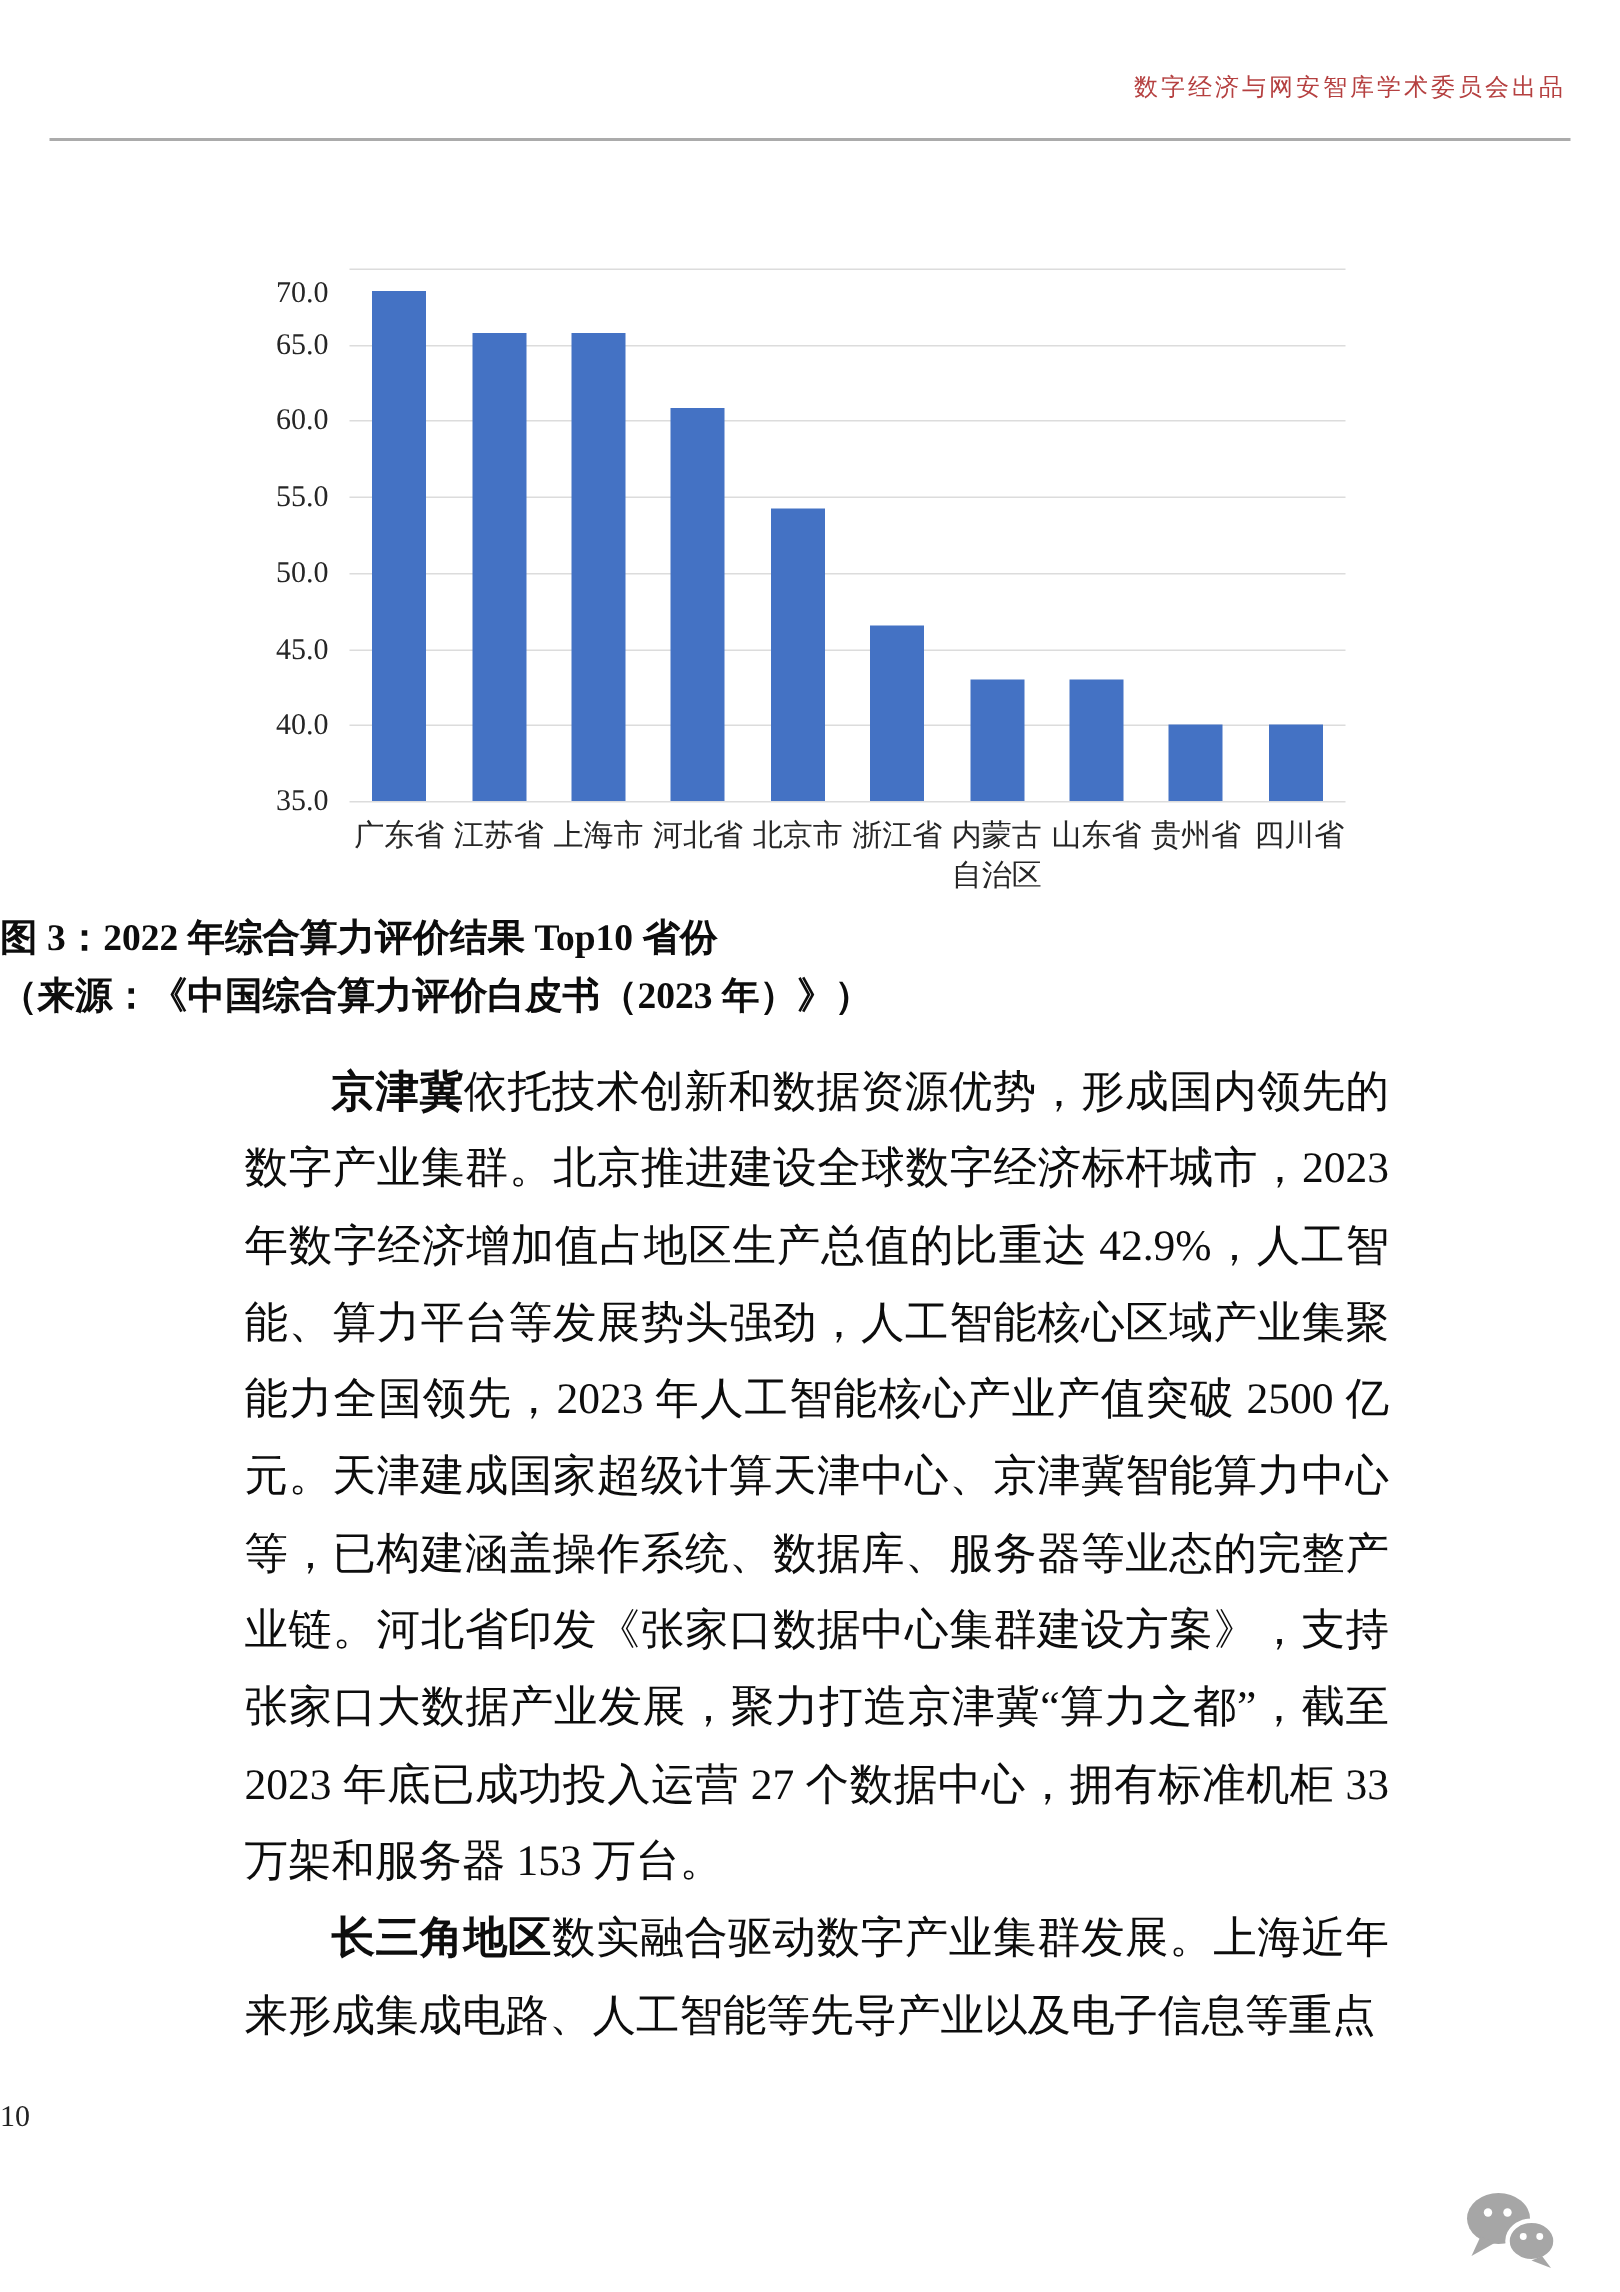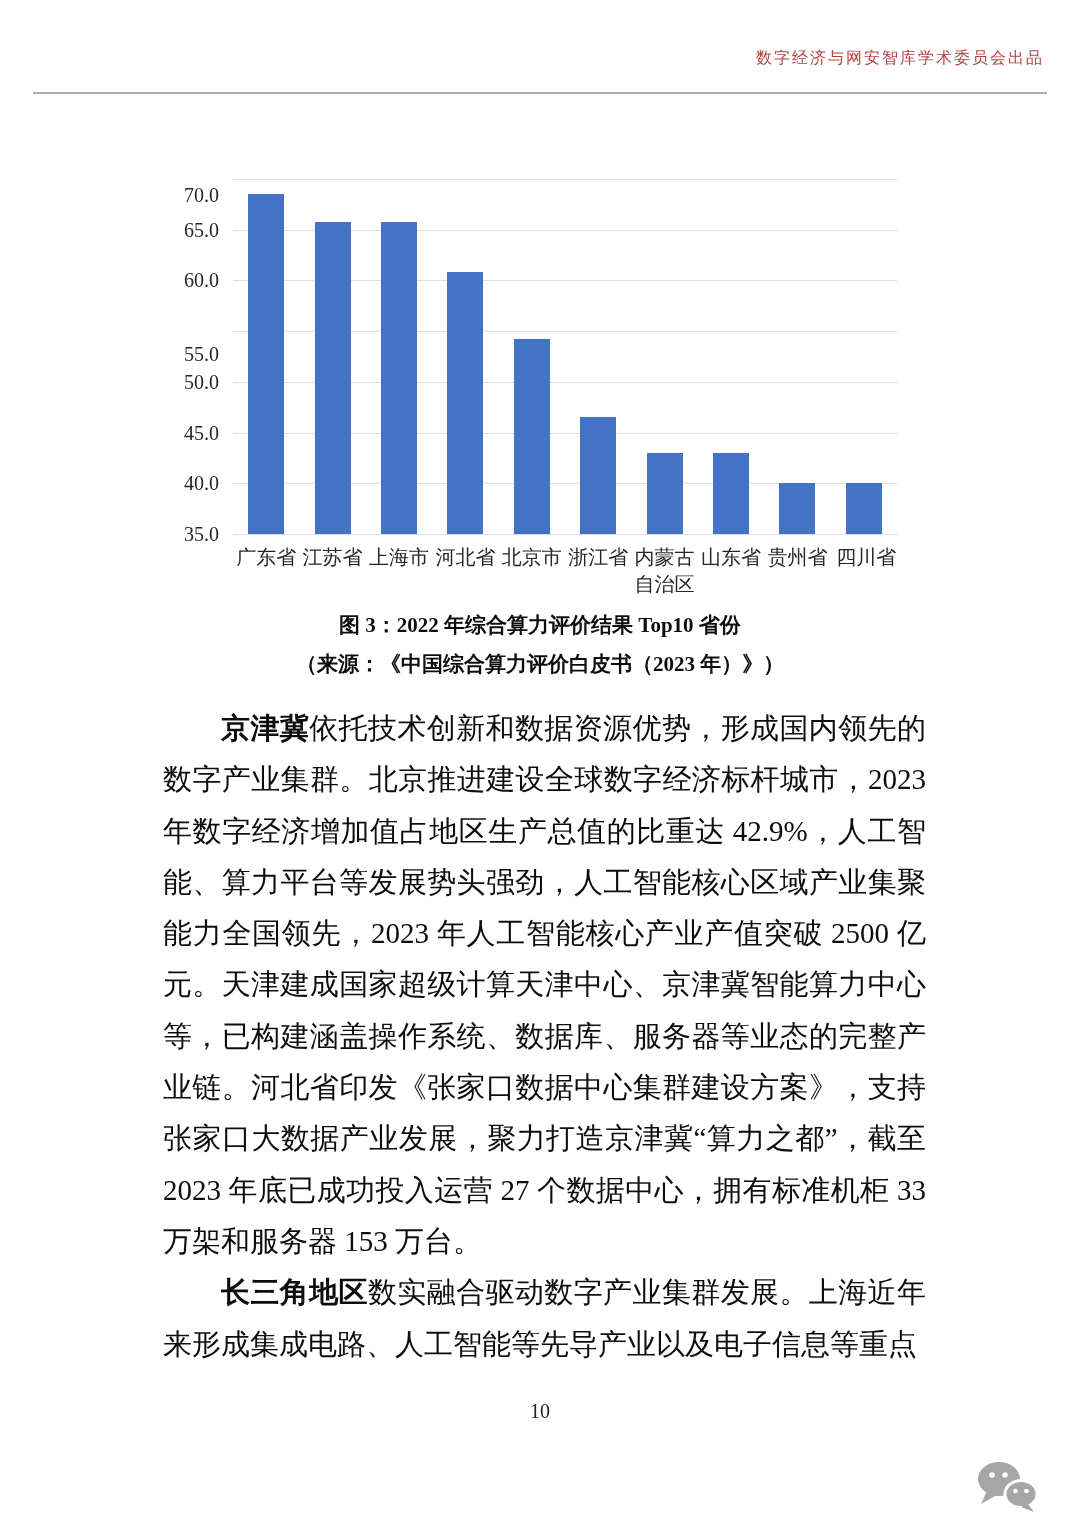--- a/index.html
+++ b/index.html
@@ -32,35 +32,35 @@
     font-family:"Liberation Serif","DejaVu Serif",serif;
   }
   .bar { position:absolute; bottom:0; width:36px; }
   .xcat {
     position:absolute; top:365px; text-align:center;
     font-size:20px; line-height:27px; color:#262626;
   }
   
   .caption {
     position:absolute; left:0; right:0; top:606px;
-    text-align:center; font-weight:bold;
-    font-size:21px; line-height:39px; color:#0d0d0d;
+    font-weight:bold;
+    font-size:25px; line-height:39px; color:#0d0d0d;
   }
   
   .body-text {
     position:absolute; left:163px; top:703px; width:763px;
     font-size:29px; line-height:51.3px;
     text-align:justify; color:#0d0d0d;
   }
   .body-text p { margin:0; text-indent:2em; }
   .lead { font-weight:bold; }
   
   .page-num {
     position:absolute; left:0; right:0; top:1400px;
-    text-align:center; font-size:20px; color:#222;
+    text-align:left; font-size:20px; color:#222;
   }
   .watermark {
     position:absolute; right:40px; top:1460px;
     display:flex; align-items:center; gap:16px;
   }
   .wm-icon { width:66px; height:54px; }
   .wm-label {
     font-family:"Liberation Sans","DejaVu Sans",sans-serif;
     font-size:33px; color:#b3b3b3; letter-spacing:3px;
     white-space:nowrap;
@@ -74,21 +74,21 @@
 
 <div class="chart">
   <div class="chart-plot">
       <div class="gridline" style="top: 0px; background: rgb(220, 220, 220);"></div>
       <div class="ytick" style="top: -13px; margin-top: 16px;">70.0</div>
       <div class="gridline" style="top: 50.7143px; background: rgb(220, 220, 220);"></div>
       <div class="ytick" style="top: 37.7143px;">65.0</div>
       <div class="gridline" style="top: 101.429px; background: rgb(220, 220, 220);"></div>
       <div class="ytick" style="top: 88.4286px;">60.0</div>
       <div class="gridline" style="top: 152.143px; background: rgb(220, 220, 220);"></div>
-      <div class="ytick" style="top: 139.143px; margin-top: 23px;">55.0</div>
+      <div class="ytick" style="top: 139.143px;">55.0</div>
       <div class="gridline" style="top: 202.857px; background: rgb(220, 220, 220);"></div>
       <div class="ytick" style="top: 189.857px;">50.0</div>
       <div class="gridline" style="top: 253.571px; background: rgb(220, 220, 220);"></div>
       <div class="ytick" style="top: 240.571px;">45.0</div>
       <div class="gridline" style="top: 304.286px; background: rgb(220, 220, 220);"></div>
       <div class="ytick" style="top: 291.286px;">40.0</div>
       <div class="gridline" style="top: 355px; background: rgb(220, 220, 220);"></div>
       <div class="ytick" style="top: 342px;">35.0</div>
       <div class="bar" style="left: 15.2px; height: 339.786px; background: rgb(68, 114, 196);"></div>
       <div class="xcat" style="left: 0px; width: 66.4px;">广东省</div>

